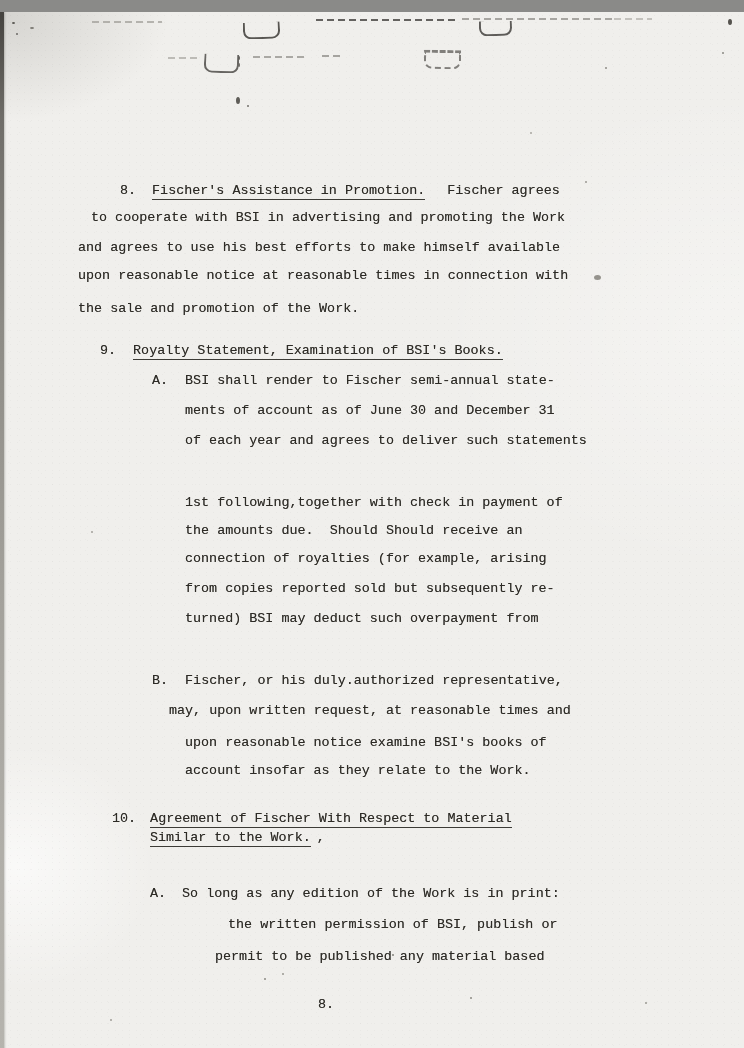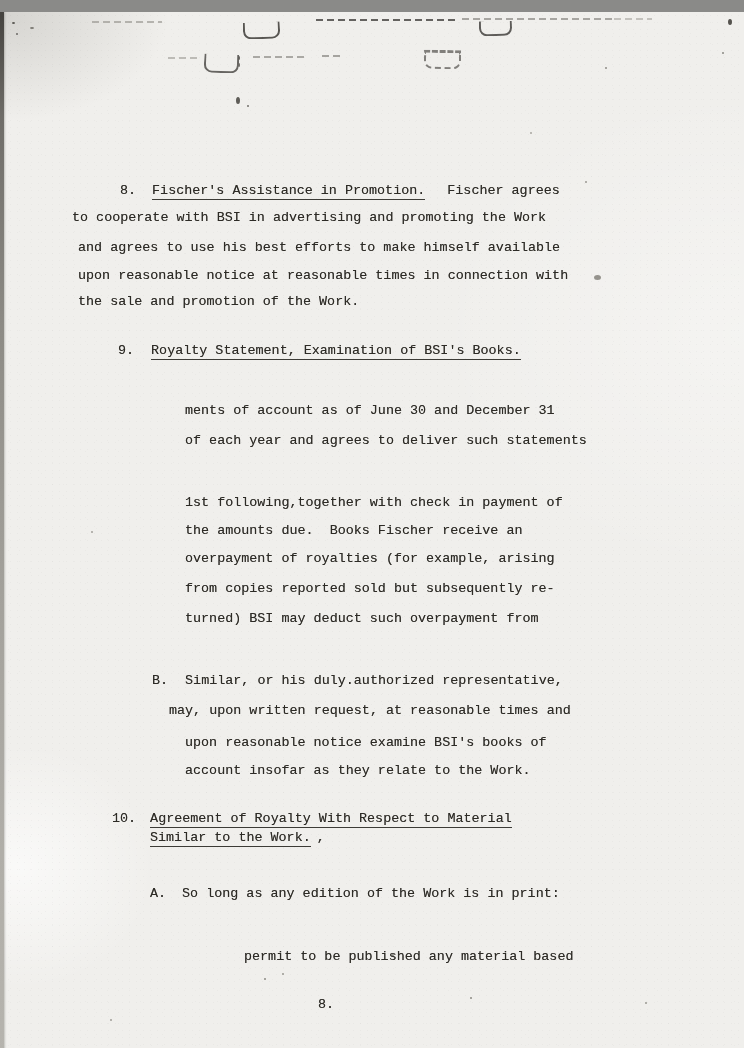--- a/index.html
+++ b/index.html
@@ -87,42 +87,44 @@
   <div class="speck" style="left:392px;top:942px;width:2px;height:2px;color:#82807a"></div>
   <div class="speck" style="left:264px;top:966px;width:2px;height:2px;color:#8d8b85"></div>
   <div class="speck" style="left:282px;top:961px;width:2px;height:2px;color:#9a9892"></div>
   <div class="speck" style="left:470px;top:985px;width:2px;height:2px;color:#8d8b85"></div>
   <div class="speck" style="left:645px;top:990px;width:2px;height:2px;color:#9a9892"></div>
   <div class="speck" style="left:110px;top:1007px;width:2px;height:2px;color:#a09e98"></div>
   <div class="speck" style="left:91px;top:519px;width:2px;height:2px;color:#a3a19b"></div>
   <div class="speck" style="left:530px;top:120px;width:2px;height:2px;color:#a8a6a0"></div>
 
   <div class="ln" style="top:172px;left:120px"><span class="seg">8.</span><span class="seg u" style="margin-left:16px">Fischer's Assistance in Promotion.</span><span class="seg" style="margin-left:22px">Fischer agrees</span></div>
-  <div class="ln" style="top:199px;left:72px">to cooperate with BSI in advertising and promoting the Work</div>
+  <div class="ln" style="top:199px;left:91px">to cooperate with BSI in advertising and promoting the Work</div>
   <div class="ln" style="top:229px;left:78px">and agrees to use his best efforts to make himself available</div>
   <div class="ln" style="top:257px;left:78px">upon reasonable notice at reasonable times in connection with</div>
-  <div class="ln" style="top:283px;left:78px">the sale and promotion of the Work.</div>
+  <div class="ln" style="top:290px;left:78px">the sale and promotion of the Work.</div>
 
-  <div class="ln" style="top:332px;left:118px"><span class="seg">9.</span><span class="seg u" style="margin-left:17px">Royalty Statement, Examination of BSI's Books.</span></div>
+  <div class="ln" style="top:332px;left:100px"><span class="seg">9.</span><span class="seg u" style="margin-left:17px">Royalty Statement, Examination of BSI's Books.</span></div>
 
+  <div class="ln" style="top:362px;left:152px"><span class="seg">A.</span><span class="seg" style="margin-left:17px">BSI shall render to Fischer semi-annual state-</span></div>
   <div class="ln" style="top:392px;left:185px">ments of account as of June 30 and December 31</div>
   <div class="ln" style="top:422px;left:185px">of each year and agrees to deliver such statements</div>
   <div class="ln" style="top:484px;left:185px">1st following,together with check in payment of</div>
-  <div class="ln" style="top:512px;left:185px">the amounts due.  Books Fischer receive an</div>
-  <div class="ln" style="top:540px;left:185px">overpayment of royalties (for example, arising</div>
+  <div class="ln" style="top:512px;left:185px">the amounts due.  Should Should receive an</div>
+  <div class="ln" style="top:540px;left:185px">connection of royalties (for example, arising</div>
   <div class="ln" style="top:570px;left:185px">from copies reported sold but subsequently re-</div>
   <div class="ln" style="top:600px;left:185px">turned) BSI may deduct such overpayment from</div>
 
-  <div class="ln" style="top:662px;left:152px"><span class="seg">B.</span><span class="seg" style="margin-left:17px">Similar, or his duly.authorized representative,</span></div>
+  <div class="ln" style="top:662px;left:152px"><span class="seg">B.</span><span class="seg" style="margin-left:17px">Fischer, or his duly.authorized representative,</span></div>
   <div class="ln" style="top:692px;left:169px">may, upon written request, at reasonable times and</div>
   <div class="ln" style="top:724px;left:185px">upon reasonable notice examine BSI's books of</div>
   <div class="ln" style="top:752px;left:185px">account insofar as they relate to the Work.</div>
 
-  <div class="ln" style="top:800px;left:112px"><span class="seg">10.</span><span class="seg u" style="margin-left:14px">Agreement of Royalty With Respect to Material</span></div>
+  <div class="ln" style="top:800px;left:112px"><span class="seg">10.</span><span class="seg u" style="margin-left:14px">Agreement of Fischer With Respect to Material</span></div>
   <div class="ln" style="top:819px;left:150px"><span class="seg u">Similar to the Work.</span><span class="seg" style="margin-left:6px">,</span></div>
 
   <div class="ln" style="top:875px;left:150px"><span class="seg">A.</span><span class="seg" style="margin-left:16px">So long as any edition of the Work is in print:</span></div>
 
-  <div class="ln" style="top:938px;left:244px">permit to be published any material based</div>
+  <div class="ln" style="top:906px;left:228px">the written permission of BSI, publish or</div>
+  <div class="ln" style="top:938px;left:215px">permit to be published any material based</div>
 
   <div class="ln" style="top:986px;left:318px">8.</div>
 
 </div>
 
 </body></html>

